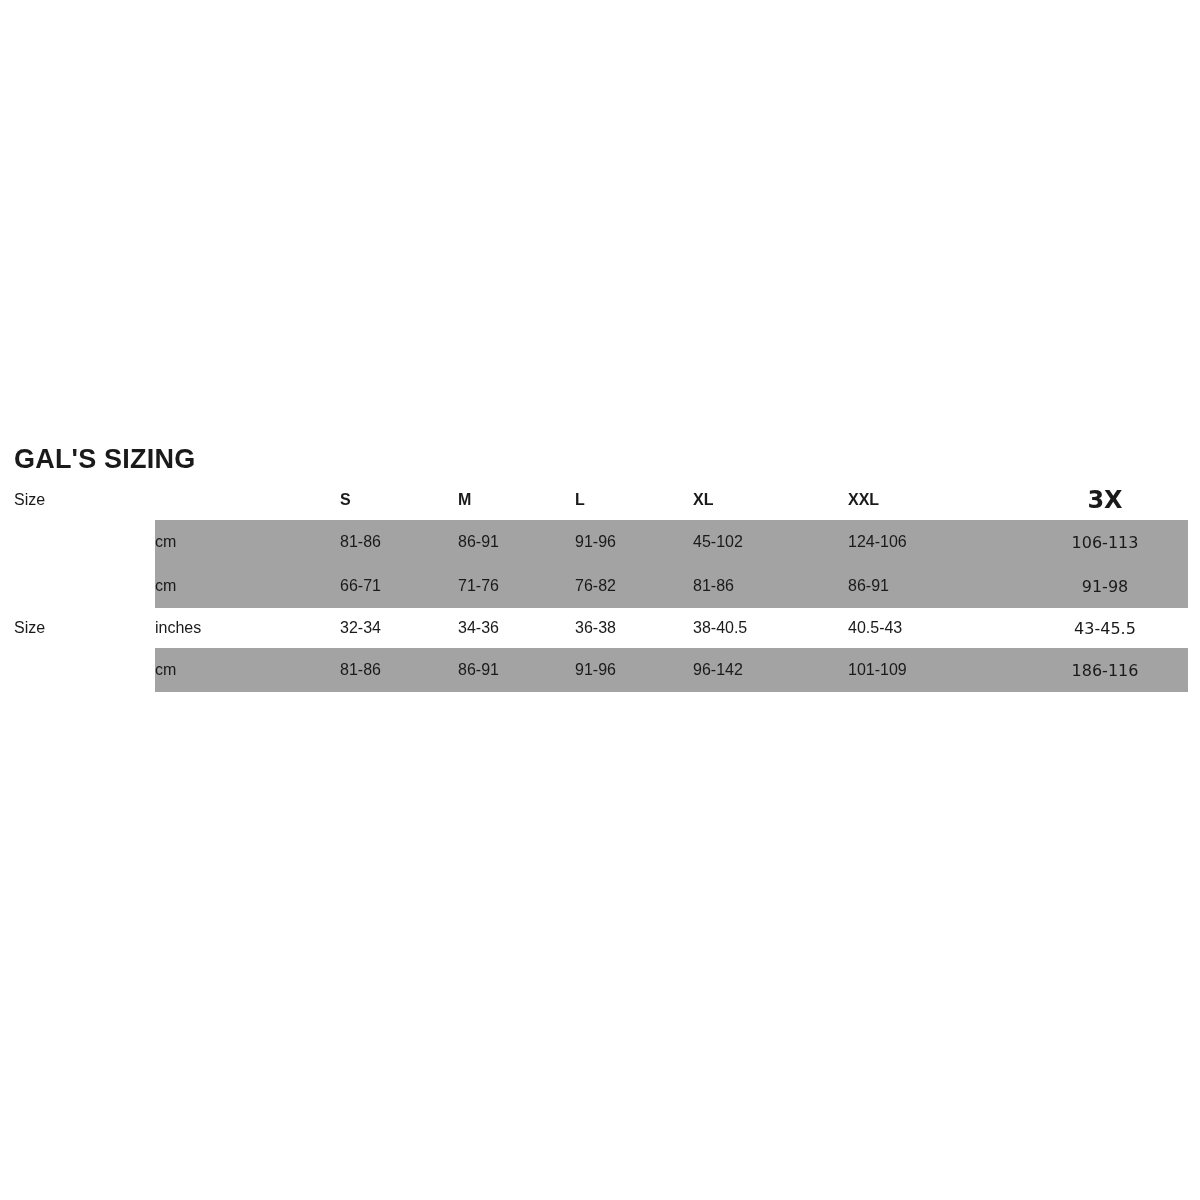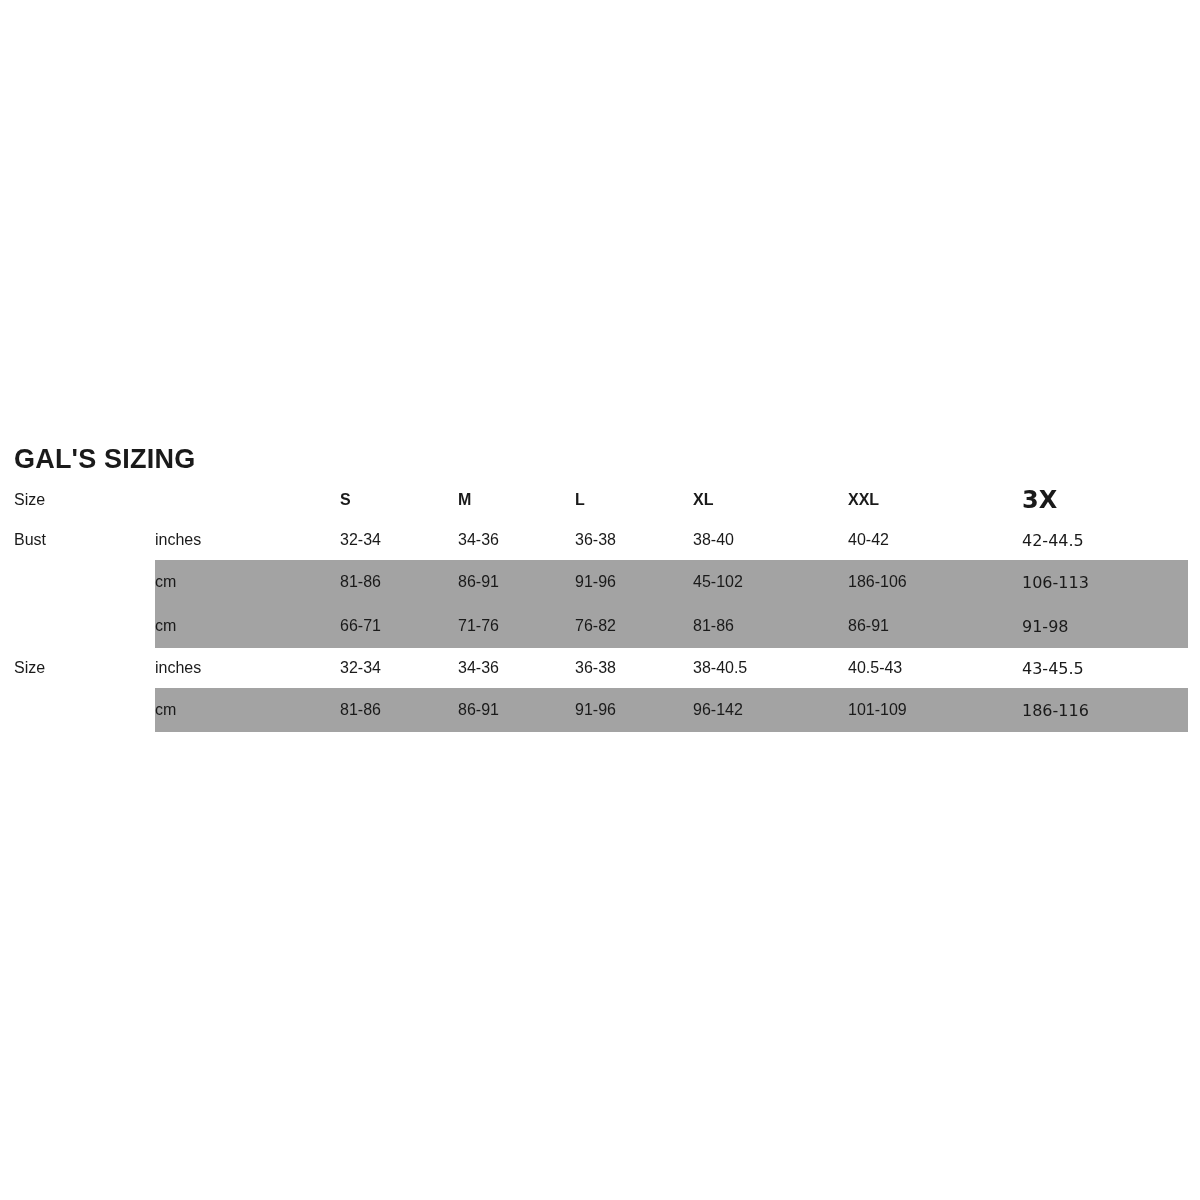--- a/index.html
+++ b/index.html
@@ -36,21 +36,21 @@
     vertical-align: middle;
     white-space: nowrap;
     overflow: hidden;
   }
   tr.r td { height: 40px; }
   tr.r.shade td { height: 44px; }
   tr.r.shade td.band { background: #a3a3a3; }
   td.unit { padding-left: 3px; }
   td.head-cell { font-weight: bold; }
   
-  td.alt { font-family: "DejaVu Sans", sans-serif; font-size: 23px; }
+  td.alt { font-family: "DejaVu Sans", sans-serif; font-size: 23px; text-align: center; }
   td.alt.head-cell { font-size: 24px; }
 </style>
 </head>
 <body>
 
 <div class="sheet">
   <div class="title">GAL'S SIZING</div>
 
   <table class="size-table">
     <colgroup>
@@ -69,39 +69,29 @@
       <td class="c measure">Size</td>
       <td class="c unit"></td>
       <td class="c head-cell">S</td>
       <td class="c head-cell">M</td>
       <td class="c head-cell">L</td>
       <td class="c head-cell">XL</td>
       <td class="c head-cell">XXL</td>
       <td class="c head-cell alt">3X</td>
     </tr>
 
-    <tr class="r">
-      <td class="c measure">Bust</td>
-      <td class="c unit">inches</td>
-      <td class="c value">32-34</td>
-      <td class="c value">34-36</td>
-      <td class="c value">36-38</td>
-      <td class="c value">38-40</td>
-      <td class="c value">40-42</td>
-      <td class="c value alt">42-44.5</td>
-    </tr>
 
     <tr class="r shade">
       <td class="c measure"></td>
       <td class="c unit band">cm</td>
       <td class="c value band">81-86</td>
       <td class="c value band">86-91</td>
       <td class="c value band">91-96</td>
       <td class="c value band">45-102</td>
-      <td class="c value band">186-106</td>
+      <td class="c value band">124-106</td>
       <td class="c value band alt">106-113</td>
     </tr>
 
 
     <tr class="r shade">
       <td class="c measure"></td>
       <td class="c unit band">cm</td>
       <td class="c value band">66-71</td>
       <td class="c value band">71-76</td>
       <td class="c value band">76-82</td>

